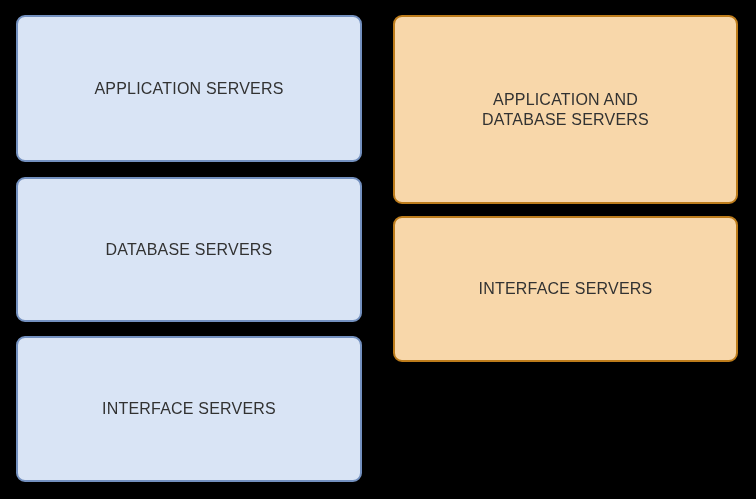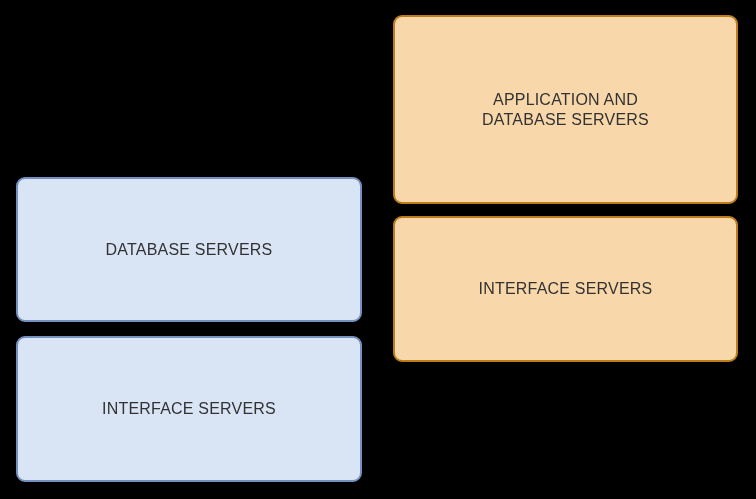--- a/index.html
+++ b/index.html
@@ -52,20 +52,23 @@
   .pos-l2 { top: 177px; height: 145px; }
   .pos-l3 { top: 336px; height: 146px; }
   .pos-r1 { top: 15px;  height: 189px; }
   .pos-r2 { top: 216px; height: 146px; }
 </style>
 </head>
 <body>
 
 <div class="canvas">
 
+  <div class="node node-blue pos-left pos-l1">
+    <span class="node-label">APPLICATION SERVERS</span>
+  </div>
 
   <div class="node node-blue pos-left pos-l2">
     <span class="node-label">DATABASE SERVERS</span>
   </div>
 
   <div class="node node-blue pos-left pos-l3">
     <span class="node-label">INTERFACE SERVERS</span>
   </div>
 
   <div class="node node-orange pos-right pos-r1">

